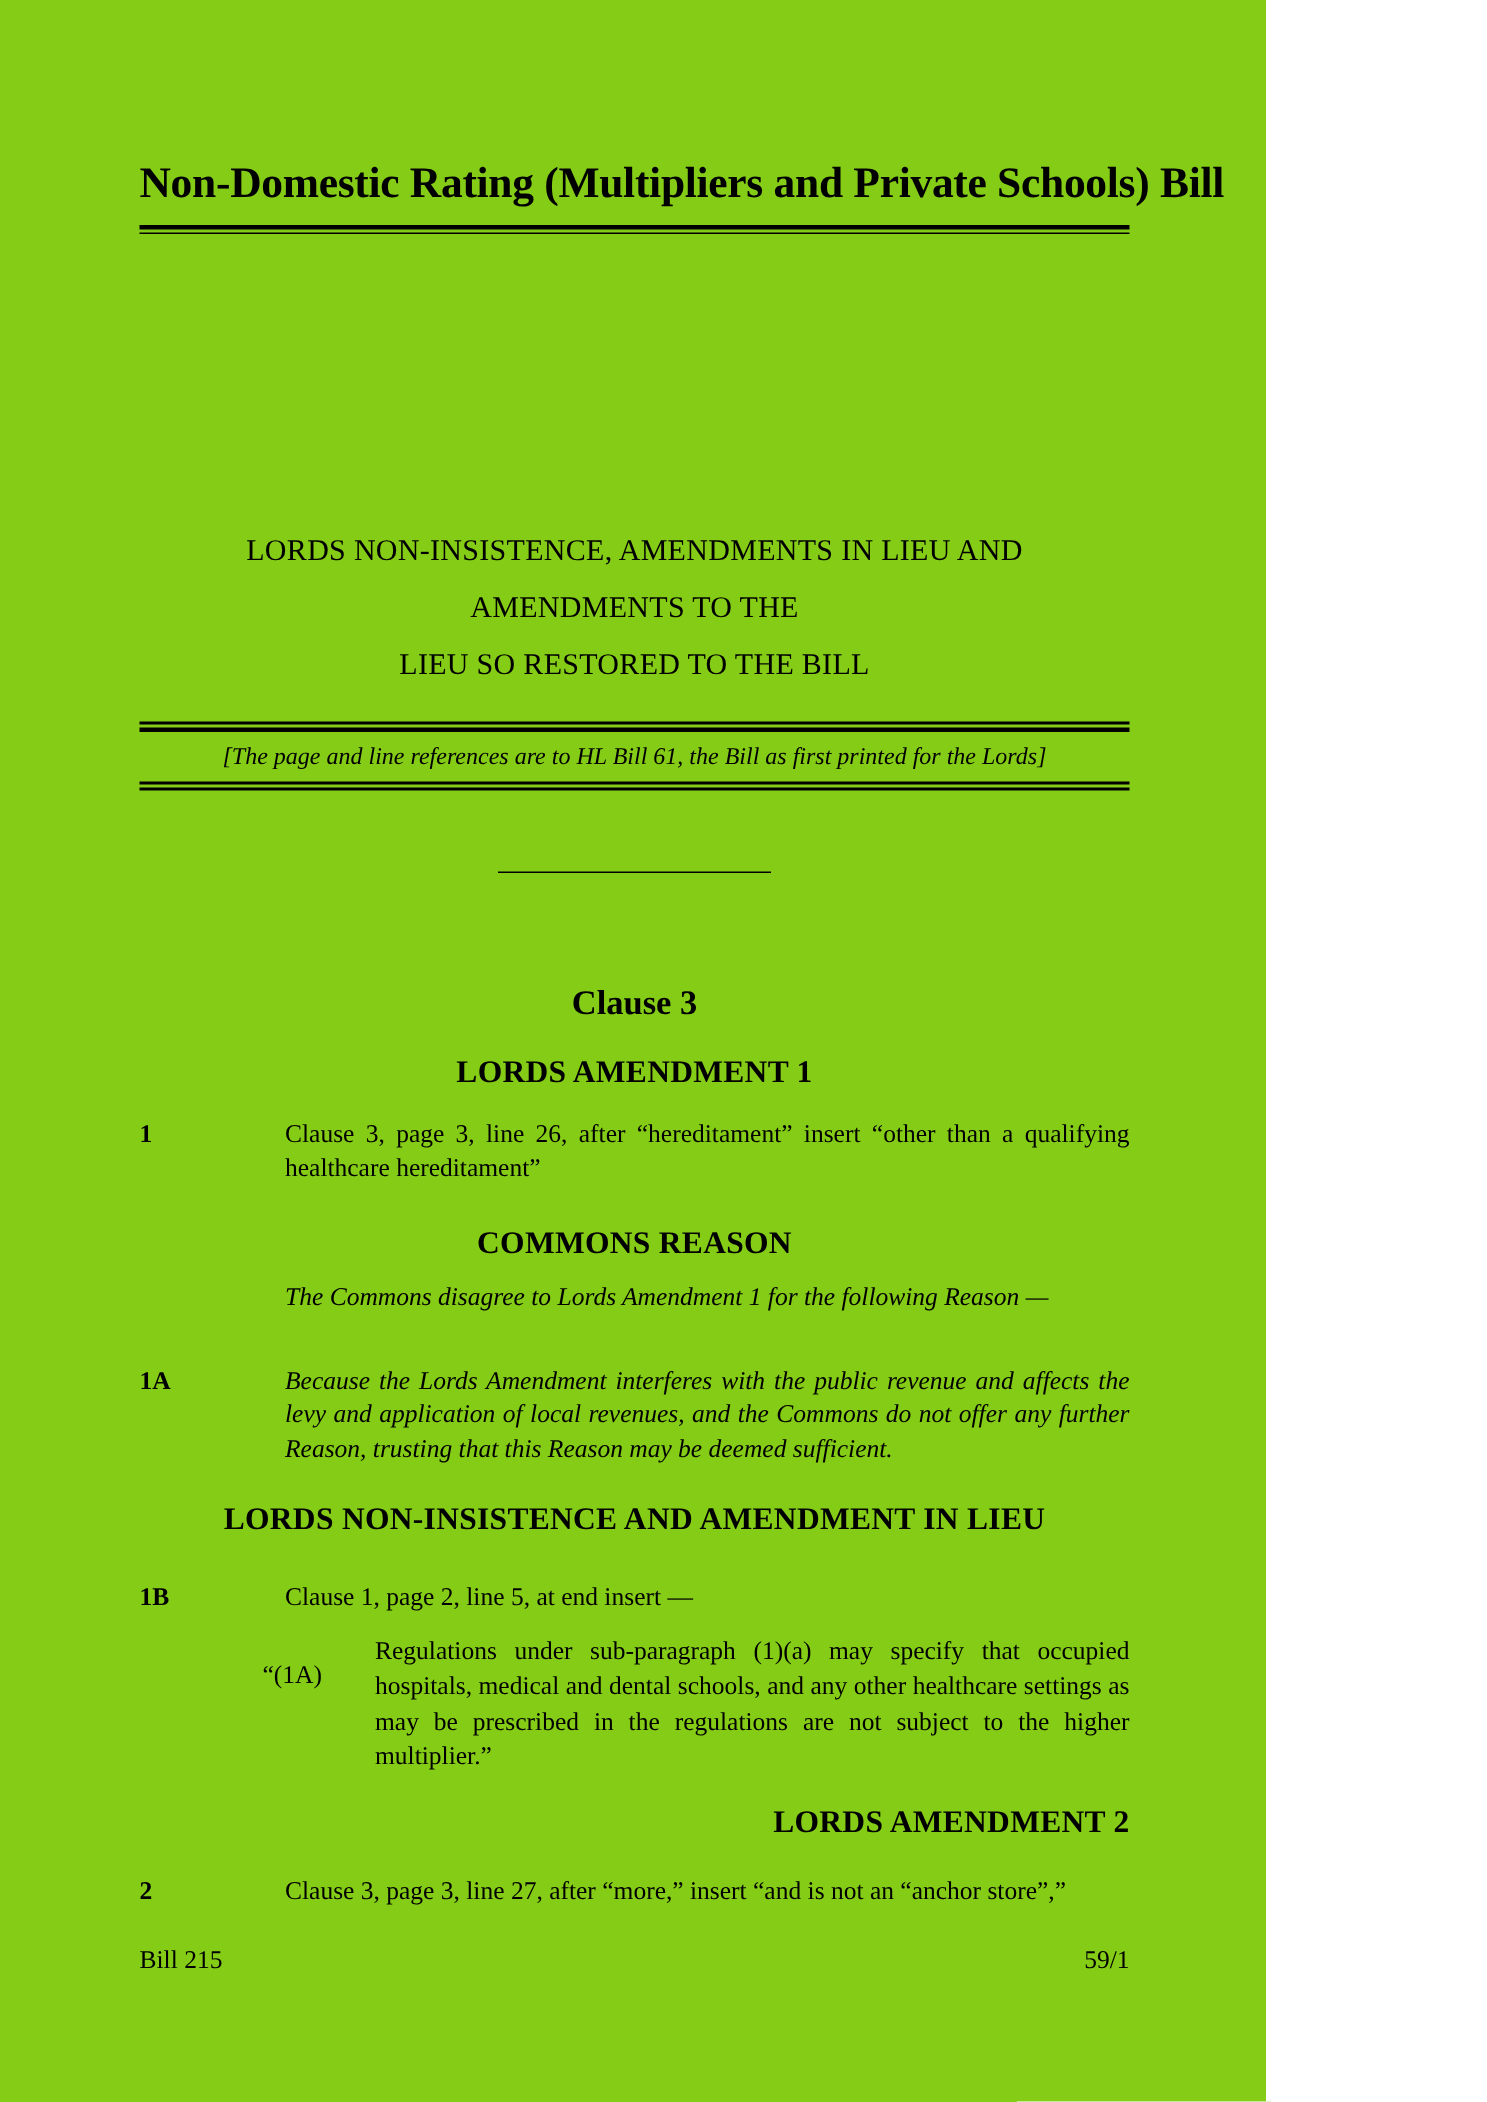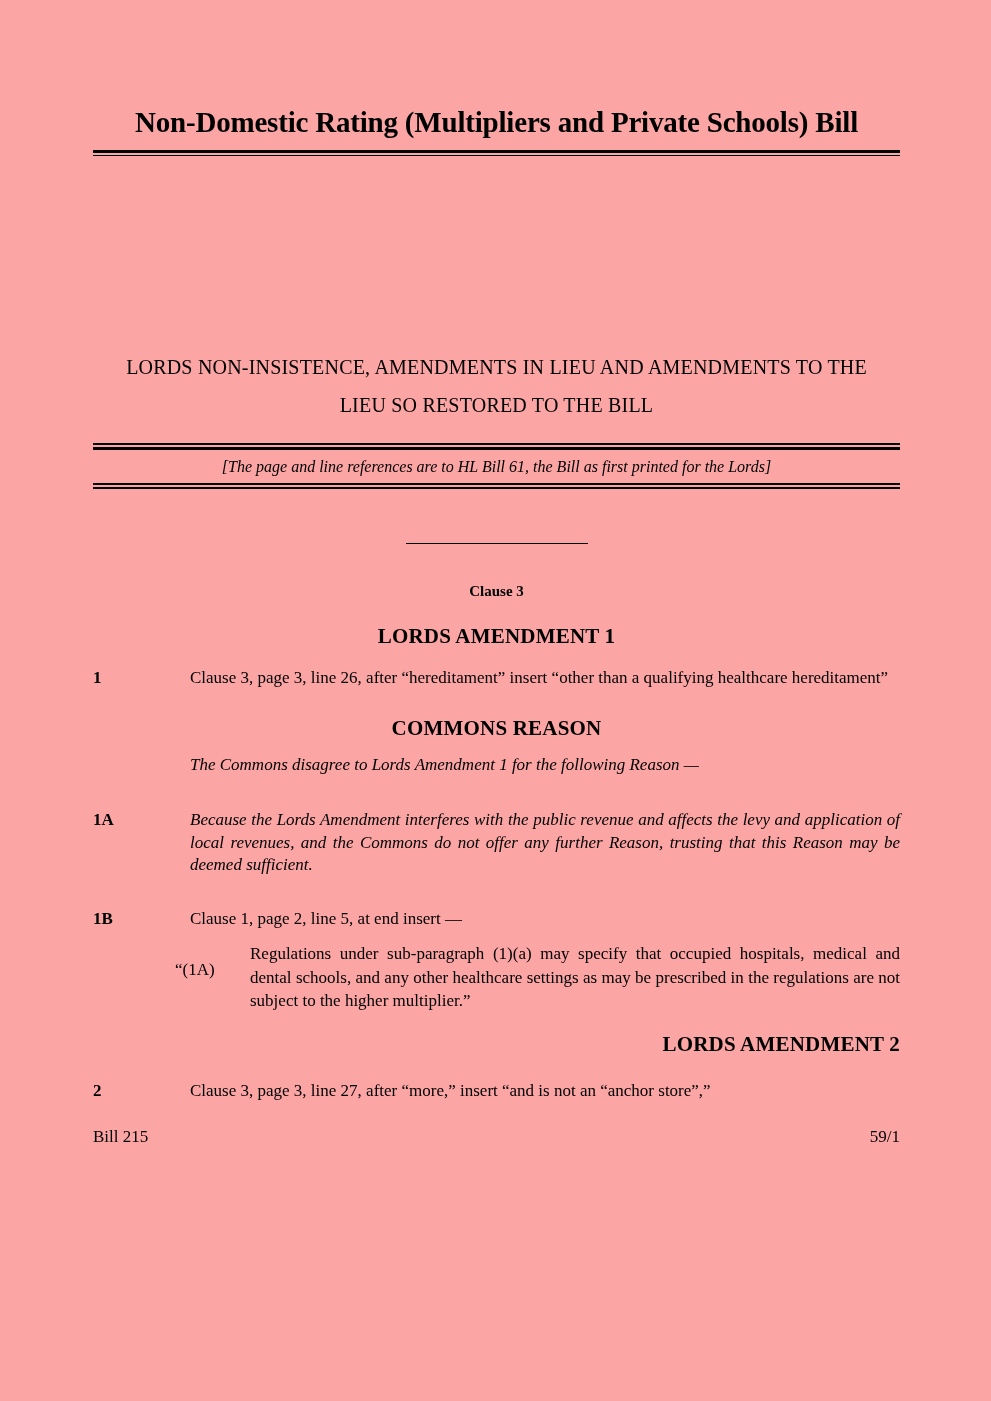--- a/index.html
+++ b/index.html
@@ -1,20 +1,20 @@
 <!DOCTYPE html>
 <html><head>
 <meta charset="utf-8">
 <style>
   * { margin: 0; padding: 0; box-sizing: border-box; }
   html, body { background: #ffffff; }
   .page {
-    width: 991px;
+    width: 844px;
     height: 1401px;
-    background: #fca5a5;
+    background: #84cc16;
     color: #000000;
     font-family: "Liberation Serif", "DejaVu Serif", serif;
     position: relative;
     overflow: hidden;
   }
   .content {
     padding: 0 91px 0 93px;
   }
   
   .bill-title {
@@ -56,23 +56,23 @@
   
   .short-rule {
     width: 182px;
     height: 1.8px;
     background: #000;
     margin: 54px auto 0 auto;
   }
 
   
   .clause-heading {
-    margin-top: 36px;
-    text-align: center;
-    font-size: 15px;
+    margin-top: 76px;
+    text-align: center;
+    font-size: 23px;
     font-weight: bold;
     line-height: 22px;
   }
   .caps-heading {
     text-align: center;
     font-size: 21px;
     font-weight: bold;
     line-height: 22px;
     letter-spacing: 0.2px;
   }
@@ -180,20 +180,21 @@
 
     <h3 class="caps-heading h-cr">COMMONS REASON</h3>
 
     <p class="intro-para">The Commons disagree to Lords Amendment 1 for the following Reason —</p>
 
     <div class="amend-item i-1a">
       <span class="amend-num">1A</span>
       <span class="italic-text">Because the Lords Amendment interferes with the public revenue and affects the levy and application of local revenues, and the Commons do not offer any further Reason, trusting that this Reason may be deemed sufficient.</span>
     </div>
 
+    <h3 class="caps-heading h-ni">LORDS NON-INSISTENCE AND AMENDMENT IN LIEU</h3>
 
 
     <div class="amend-item i-1b">
       <span class="amend-num">1B</span>
       <span>Clause 1, page 2, line 5, at end insert —</span>
     </div>
 
     <div class="subitem">
       <span class="subitem-marker">“(1A)</span>
       <span>Regulations under sub-paragraph (1)(a) may specify that occupied hospitals, medical and dental schools, and any other healthcare settings as may be prescribed in the regulations are not subject to the higher multiplier.”</span>

